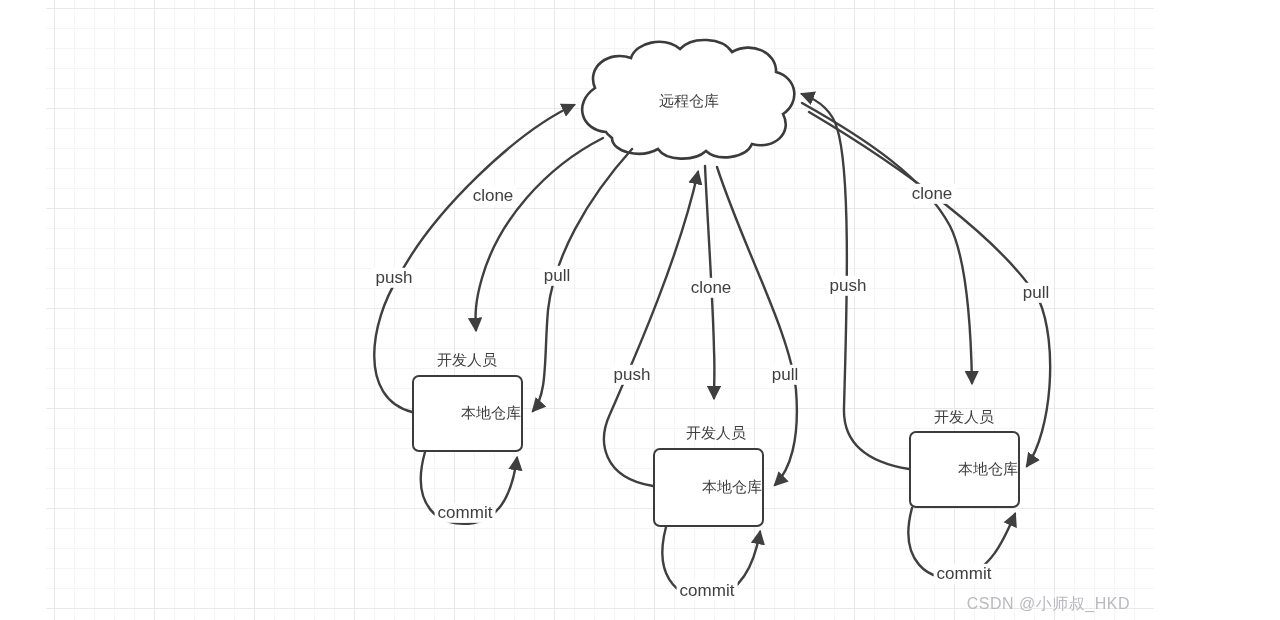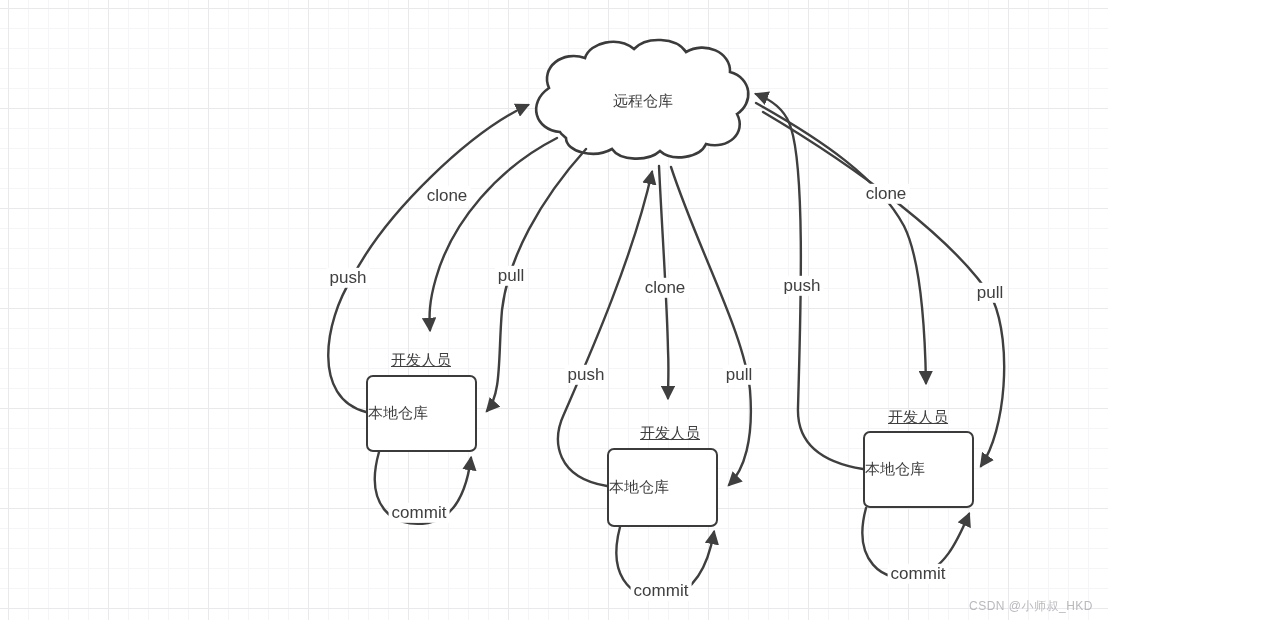--- a/index.html
+++ b/index.html
@@ -8,42 +8,43 @@
     background-color:#ffffff;
     background-image:
       linear-gradient(#e9e9ec 1px, transparent 1px),
       linear-gradient(90deg,#e9e9ec 1px, transparent 1px),
       linear-gradient(#f5f5f7 1px, transparent 1px),
       linear-gradient(90deg,#f5f5f7 1px, transparent 1px);
     background-size:100px 100px,100px 100px,20px 20px,20px 20px;
     background-position:8px 8px;
     font-family:"Liberation Sans", sans-serif;
     color:#3f3f3f;
+    margin-left:46px;
   }
   svg.wires{position:absolute;left:0;top:0;}
   .repo-box{
     position:absolute;
     border:2.5px solid #3b3b3b;border-radius:7px;background:#fff;
-    display:flex;align-items:center;justify-content:flex-start;
+    display:flex;align-items:center;justify-content:flex-end;
     font-size:15px;color:#3f3f3f;box-sizing:border-box;
   }
   .lbl{
     position:absolute;transform:translate(-50%,-50%);
     font-size:17px;color:#3f3f3f;background:#fff;padding:0 3px;
     white-space:nowrap;line-height:1.2;
   }
   .lbl.cn{font-size:15px;}
-  .lbl.clear{background:transparent;text-decoration:underline;}
+  .lbl.clear{background:transparent;}
   .cloud-label{
     position:absolute;transform:translate(-50%,-50%);
     font-size:15px;color:#3f3f3f;background:transparent;white-space:nowrap;
   }
   .watermark{
-    position:absolute;right:15px;bottom:5px;
-    font-size:12px;color:#b9b9be;letter-spacing:.5px;
+    position:absolute;right:24px;bottom:5px;
+    font-size:16px;color:#b9b9be;letter-spacing:.5px;
   }
 </style>
 </head>
 <body>
 
 <div id="canvas">
 
   <svg class="wires" width="1280" height="620" viewBox="0 0 1280 620">
     <defs>
       <marker id="arrow" viewBox="0 0 10 10" refX="8.5" refY="5" markerWidth="6" markerHeight="6" orient="auto-start-reverse">

